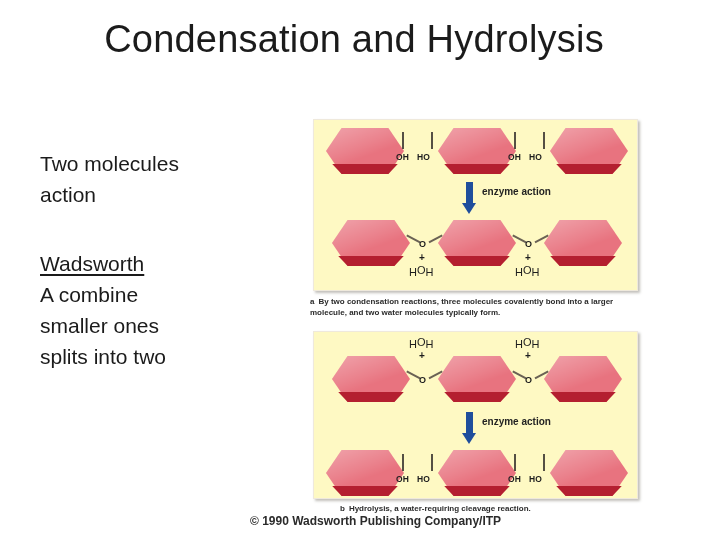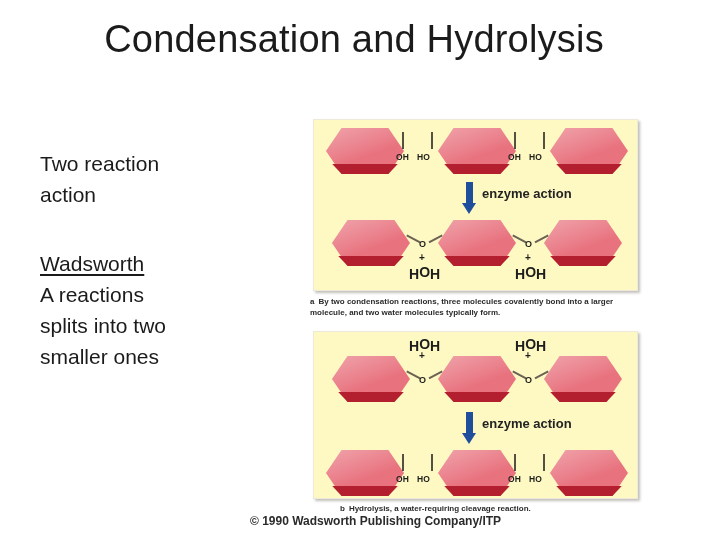--- a/index.html
+++ b/index.html
@@ -139,22 +139,22 @@
     color: #1d1d1d;
   }
   .plus-sign {
     position: absolute;
     font-size: 10px;
     font-weight: bold;
     color: #1d1d1d;
   }
   .water {
     position: absolute;
-    font-size: 14px;
-    font-weight: bold;
+    font-size: 11px;
+    font-weight: normal;
     color: #1d1d1d;
     white-space: nowrap;
   }
 
   
   .arrow-wrap { position: absolute; }
   .arrow-shaft {
     position: absolute;
     left: 4px; top: 0;
     width: 7px; height: 22px;
@@ -164,21 +164,21 @@
     position: absolute;
     left: 0; top: 21px;
     width: 0; height: 0;
     border-left: 7.5px solid transparent;
     border-right: 7.5px solid transparent;
     border-top: 11px solid #1f4e9c;
   }
   .arrow-label {
     position: absolute;
     left: 20px; top: 4px;
-    font-size: 13px;
+    font-size: 10px;
     font-weight: bold;
     color: #232323;
     white-space: nowrap;
   }
 
   
   .caption {
     position: absolute;
     font-size: 8px;
     font-weight: bold;
@@ -199,29 +199,29 @@
   .cap-letter { margin-right: 4px; }
 </style>
 </head>
 <body>
 
 <div id="slide-title">Condensation and Hydrolysis</div>
 
 <div id="left-column">
 
   <div class="text-block">
-    <div class="block-line">Two reaction</div>
+    <div class="block-line">Two molecules</div>
     <div class="block-line">action</div>
   </div>
 
   <div class="text-block">
     <div class="block-heading">Wadsworth</div>
-    <div class="block-line">A reactions</div>
+    <div class="block-line">A combine</div>
+    <div class="block-line">smaller ones</div>
     <div class="block-line">splits into two</div>
-    <div class="block-line">smaller ones</div>
   </div>
 
 </div>
 
 <div id="figure-area">
 
   <div class="panel" id="panel-a">
 
     <div class="mol-row" style="top:8px;">
       <div class="hex" style="left:12px; top:0;">

